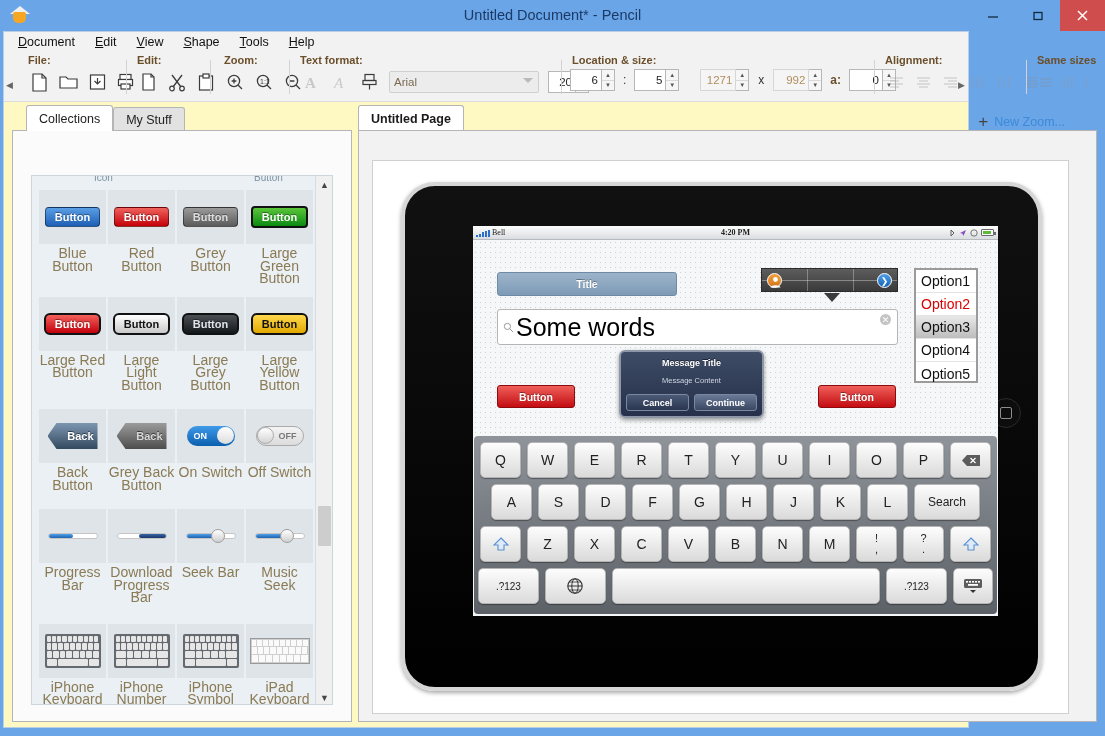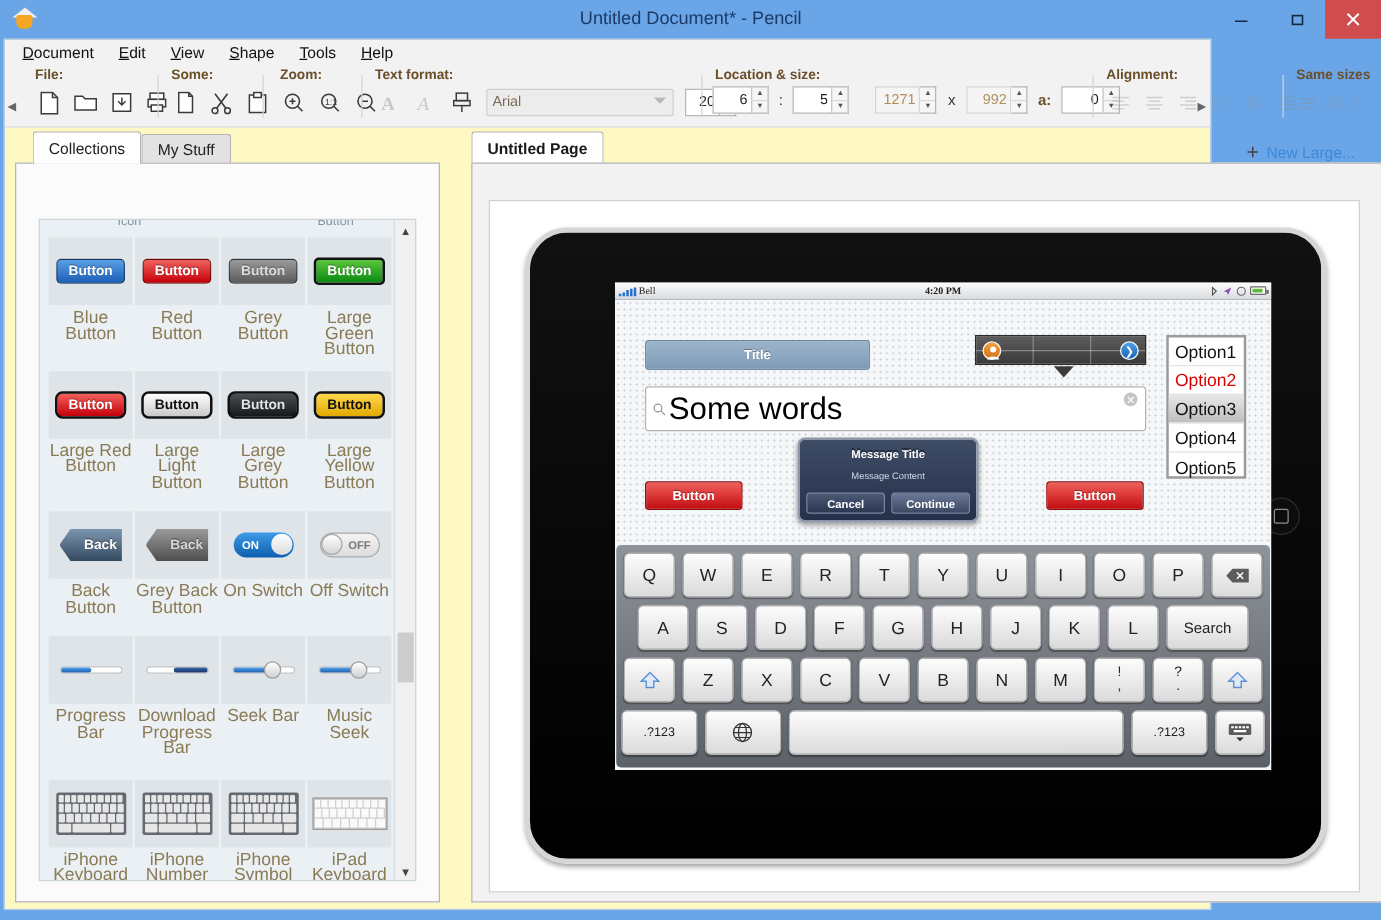--- a/index.html
+++ b/index.html
@@ -111,21 +111,21 @@
   .slider .thumb{ position:absolute; top:-5px; width:14px; height:14px; border-radius:50%;
      background:linear-gradient(#fff,#cfcfcf); border:1px solid #9d9d9d; }
   .kbmini{ width:56px; height:34px; background:#646a70; border-radius:2px; padding:2px; display:flex; flex-direction:column; gap:1px; }
   .kbmini .kr{ display:flex; gap:1px; flex:1; }
   .kbmini .kk{ flex:1; background:#e6e6e6; border-radius:1px; }
   .kbpad{ width:60px; height:26px; background:#cfcfcf; border:1px solid #9a9a9a; padding:1px; display:flex; flex-direction:column; gap:1px; }
   .kbpad .kr{ display:flex; gap:1px; flex:1; }
   .kbpad .kk{ flex:1; background:#fafafa; }
 
   
-  .rightpanel{ position:absolute; left:351px; top:72px; width:739px; height:618px;padding-left:22px; }
+  .rightpanel{ position:absolute; left:332px; top:72px; width:739px; height:618px;padding-left:22px; }
   .pagetabs{ display:flex; align-items:flex-end; height:26px; }
   .ptab{ height:26px; padding:0 12px; line-height:26px; font-size:12.5px; font-weight:bold; background:#fff;
      border:1px solid #b5b5b5; border-bottom:none; border-radius:3px 3px 0 0; position:relative; top:1px; cursor:default; }
   .newpage{ margin-left:auto; display:flex; align-items:center; gap:6px; padding-right:10px; cursor:default; }
   .newpage .plus{ font-size:17px; color:#444; line-height:1; }
   .newpage .np-label{ font-size:12.5px; color:#3c8ad9; }
   .canvaswrap{ position:relative; width:739px; height:592px; background:#f2f2f2; border:1px solid #b5b5b5; overflow:hidden; }
   .canvas{ position:absolute; left:13px; top:29px; width:697px; height:554px; background:#fff; border:1px solid #d0d0d0; }
 
   
@@ -289,21 +289,21 @@
                 <rect x="3" y="1.5" width="11" height="5" fill="#fff" stroke="#3b3b3b" stroke-width="1.2"></rect>
                 <rect x="1.5" y="6.5" width="14" height="6" fill="#fff" stroke="#3b3b3b" stroke-width="1.2"></rect>
                 <rect x="4" y="11" width="9" height="5" fill="#fff" stroke="#3b3b3b" stroke-width="1.2"></rect>
               </svg>
             </div>
         </div>
       </div>
       <div class="tsep" style="left:122px;"></div>
 
       <div class="tgroup" style="left:131px; width:95px;">
-        <div class="glabel">Some:</div>
+        <div class="glabel">Edit:</div>
         <div class="trow">
           <div class="tbtn">
             <svg width="17" height="19">
                 <path d="M3 1h8l3 3v13H3z" fill="#fff" stroke="#3b3b3b" stroke-width="1.2"></path>
                 <path d="M11 1v3h3" fill="none" stroke="#3b3b3b" stroke-width="1.2"></path>
               </svg>
             </div>
           <div class="tbtn">
             <svg width="18" height="19">
                 <path d="M4 2l9 12M14 2L5 14" stroke="#3b3b3b" stroke-width="1.3" fill="none"></path>
@@ -846,21 +846,21 @@
           </div>
         </div>
       </div>
     </div>
 
     <div class="rightpanel">
       <div class="pagetabs">
         <div class="ptab">Untitled Page</div>
         <div class="newpage">
           <span class="plus">+</span>
-          <span class="np-label">New Large...</span>
+          <span class="np-label">New Zoom...</span>
         </div>
       </div>
 
       <div class="canvaswrap">
         <div class="canvas">
 
           <div class="ipad">
             <div class="homebtn">
                 <i></i>
               </div>

